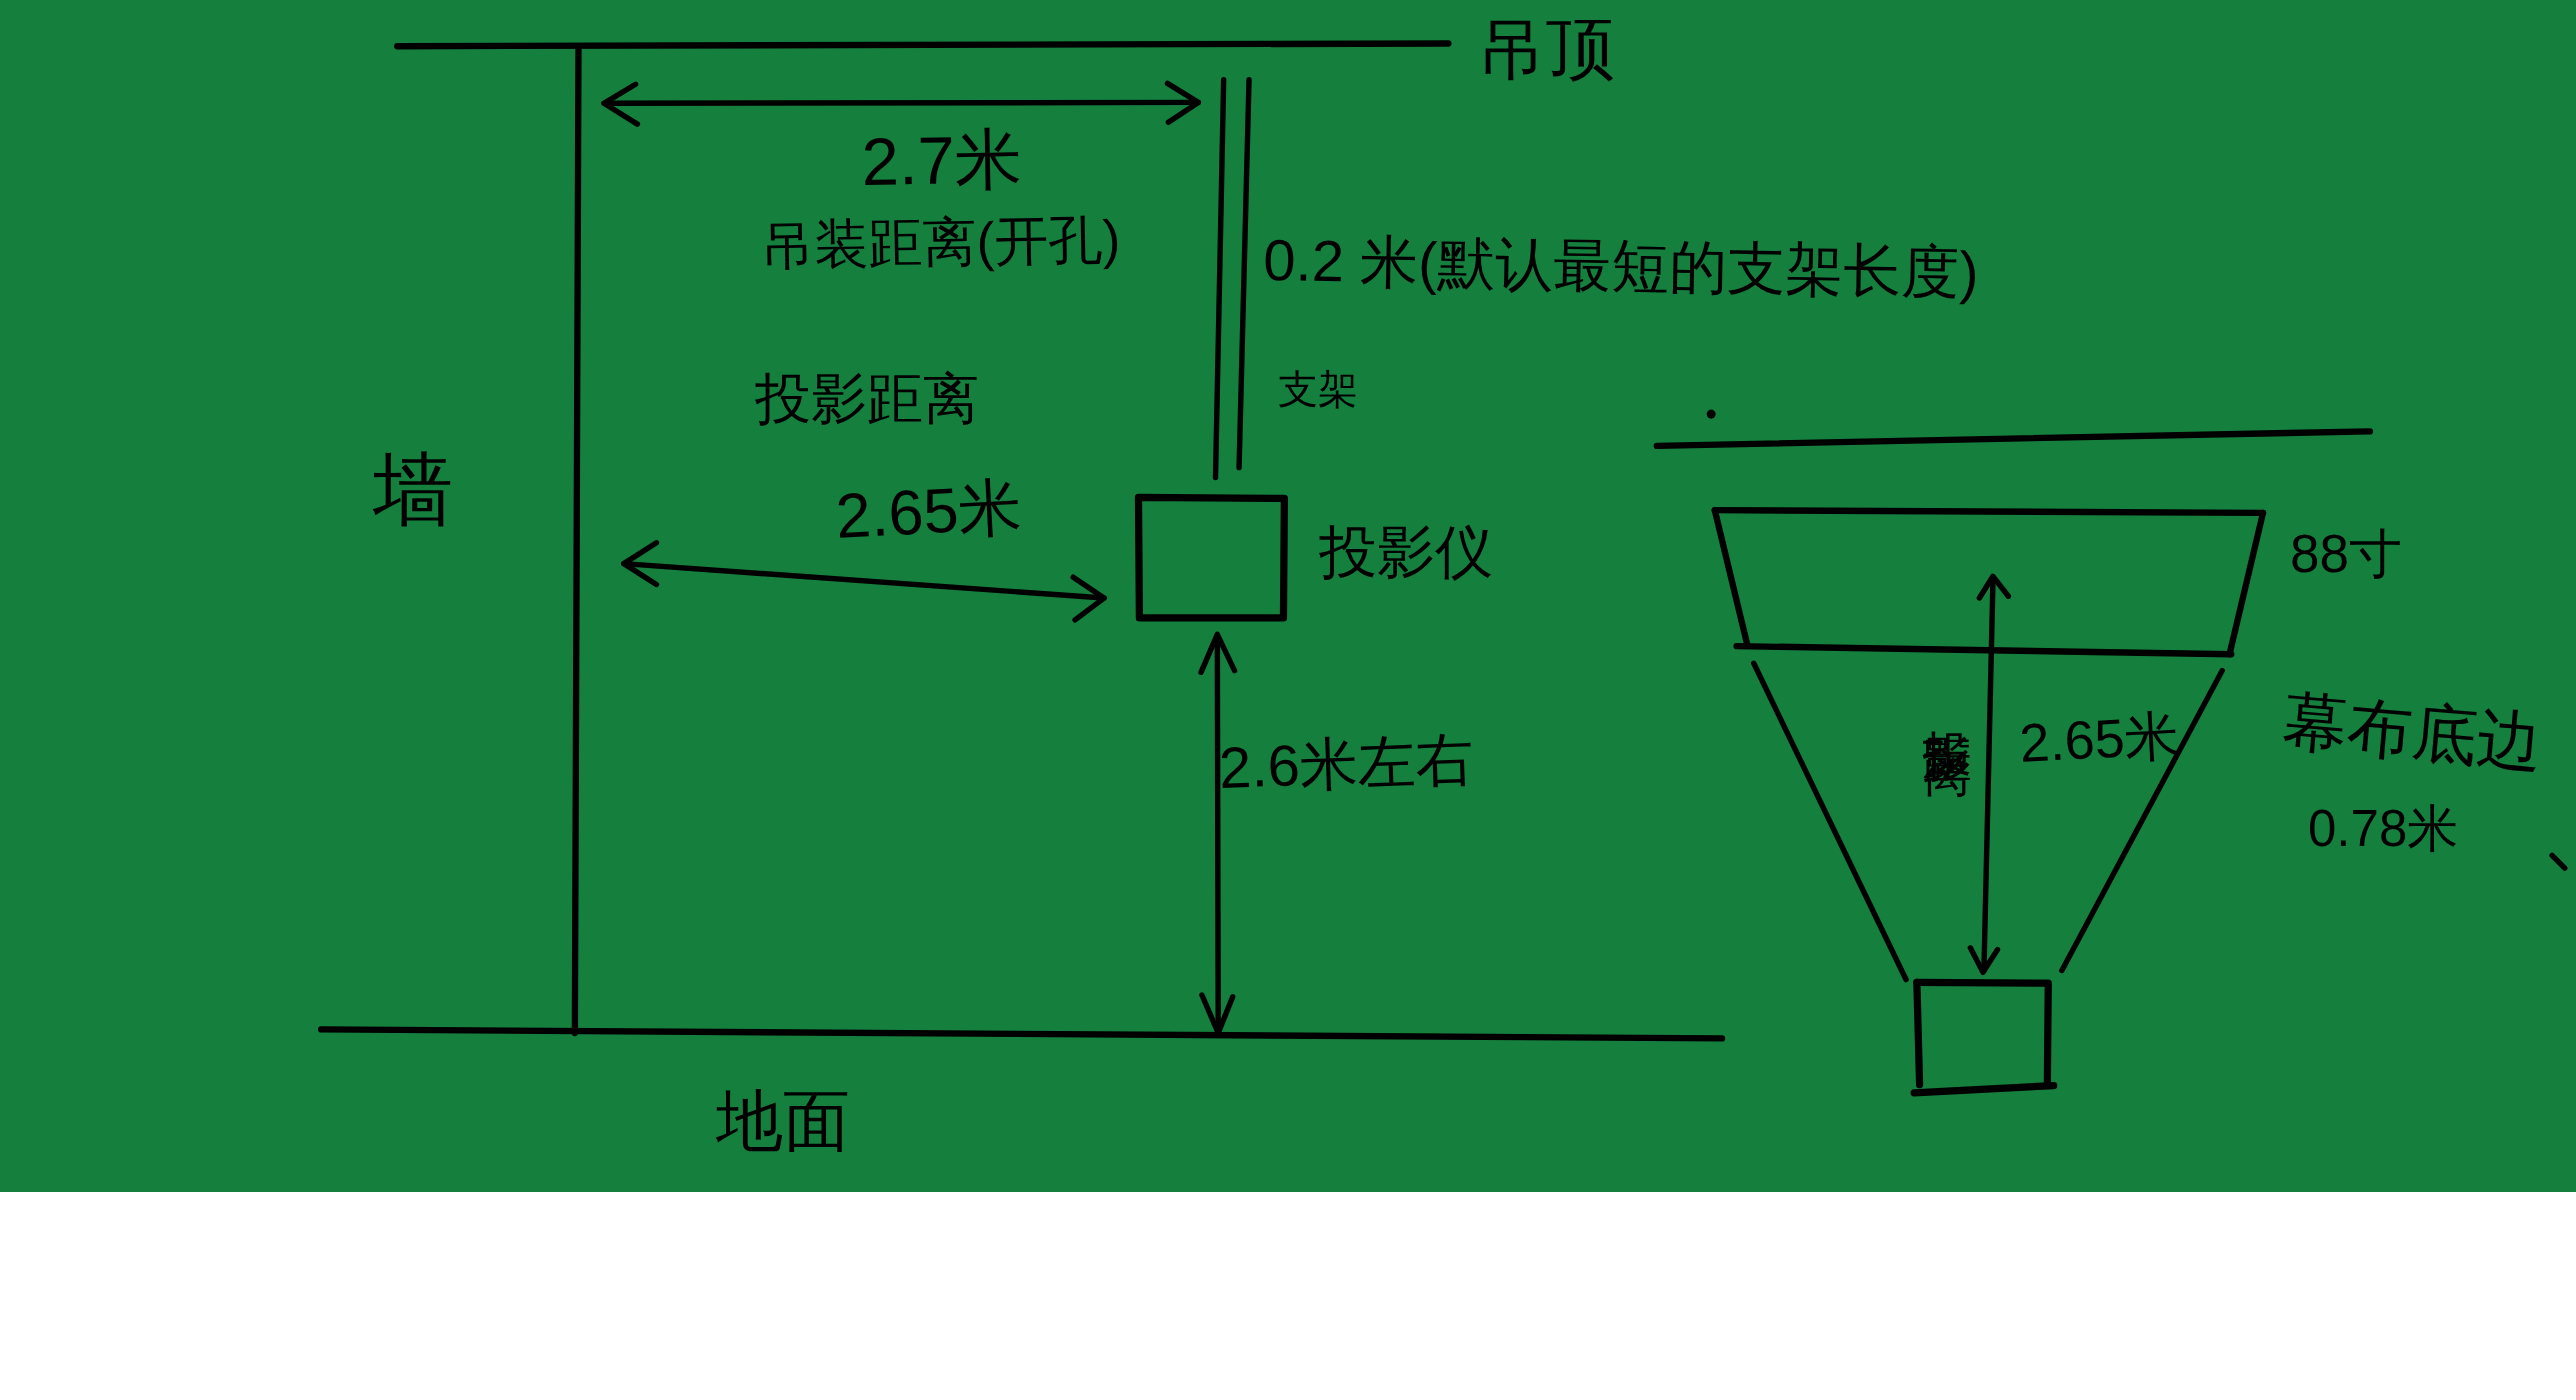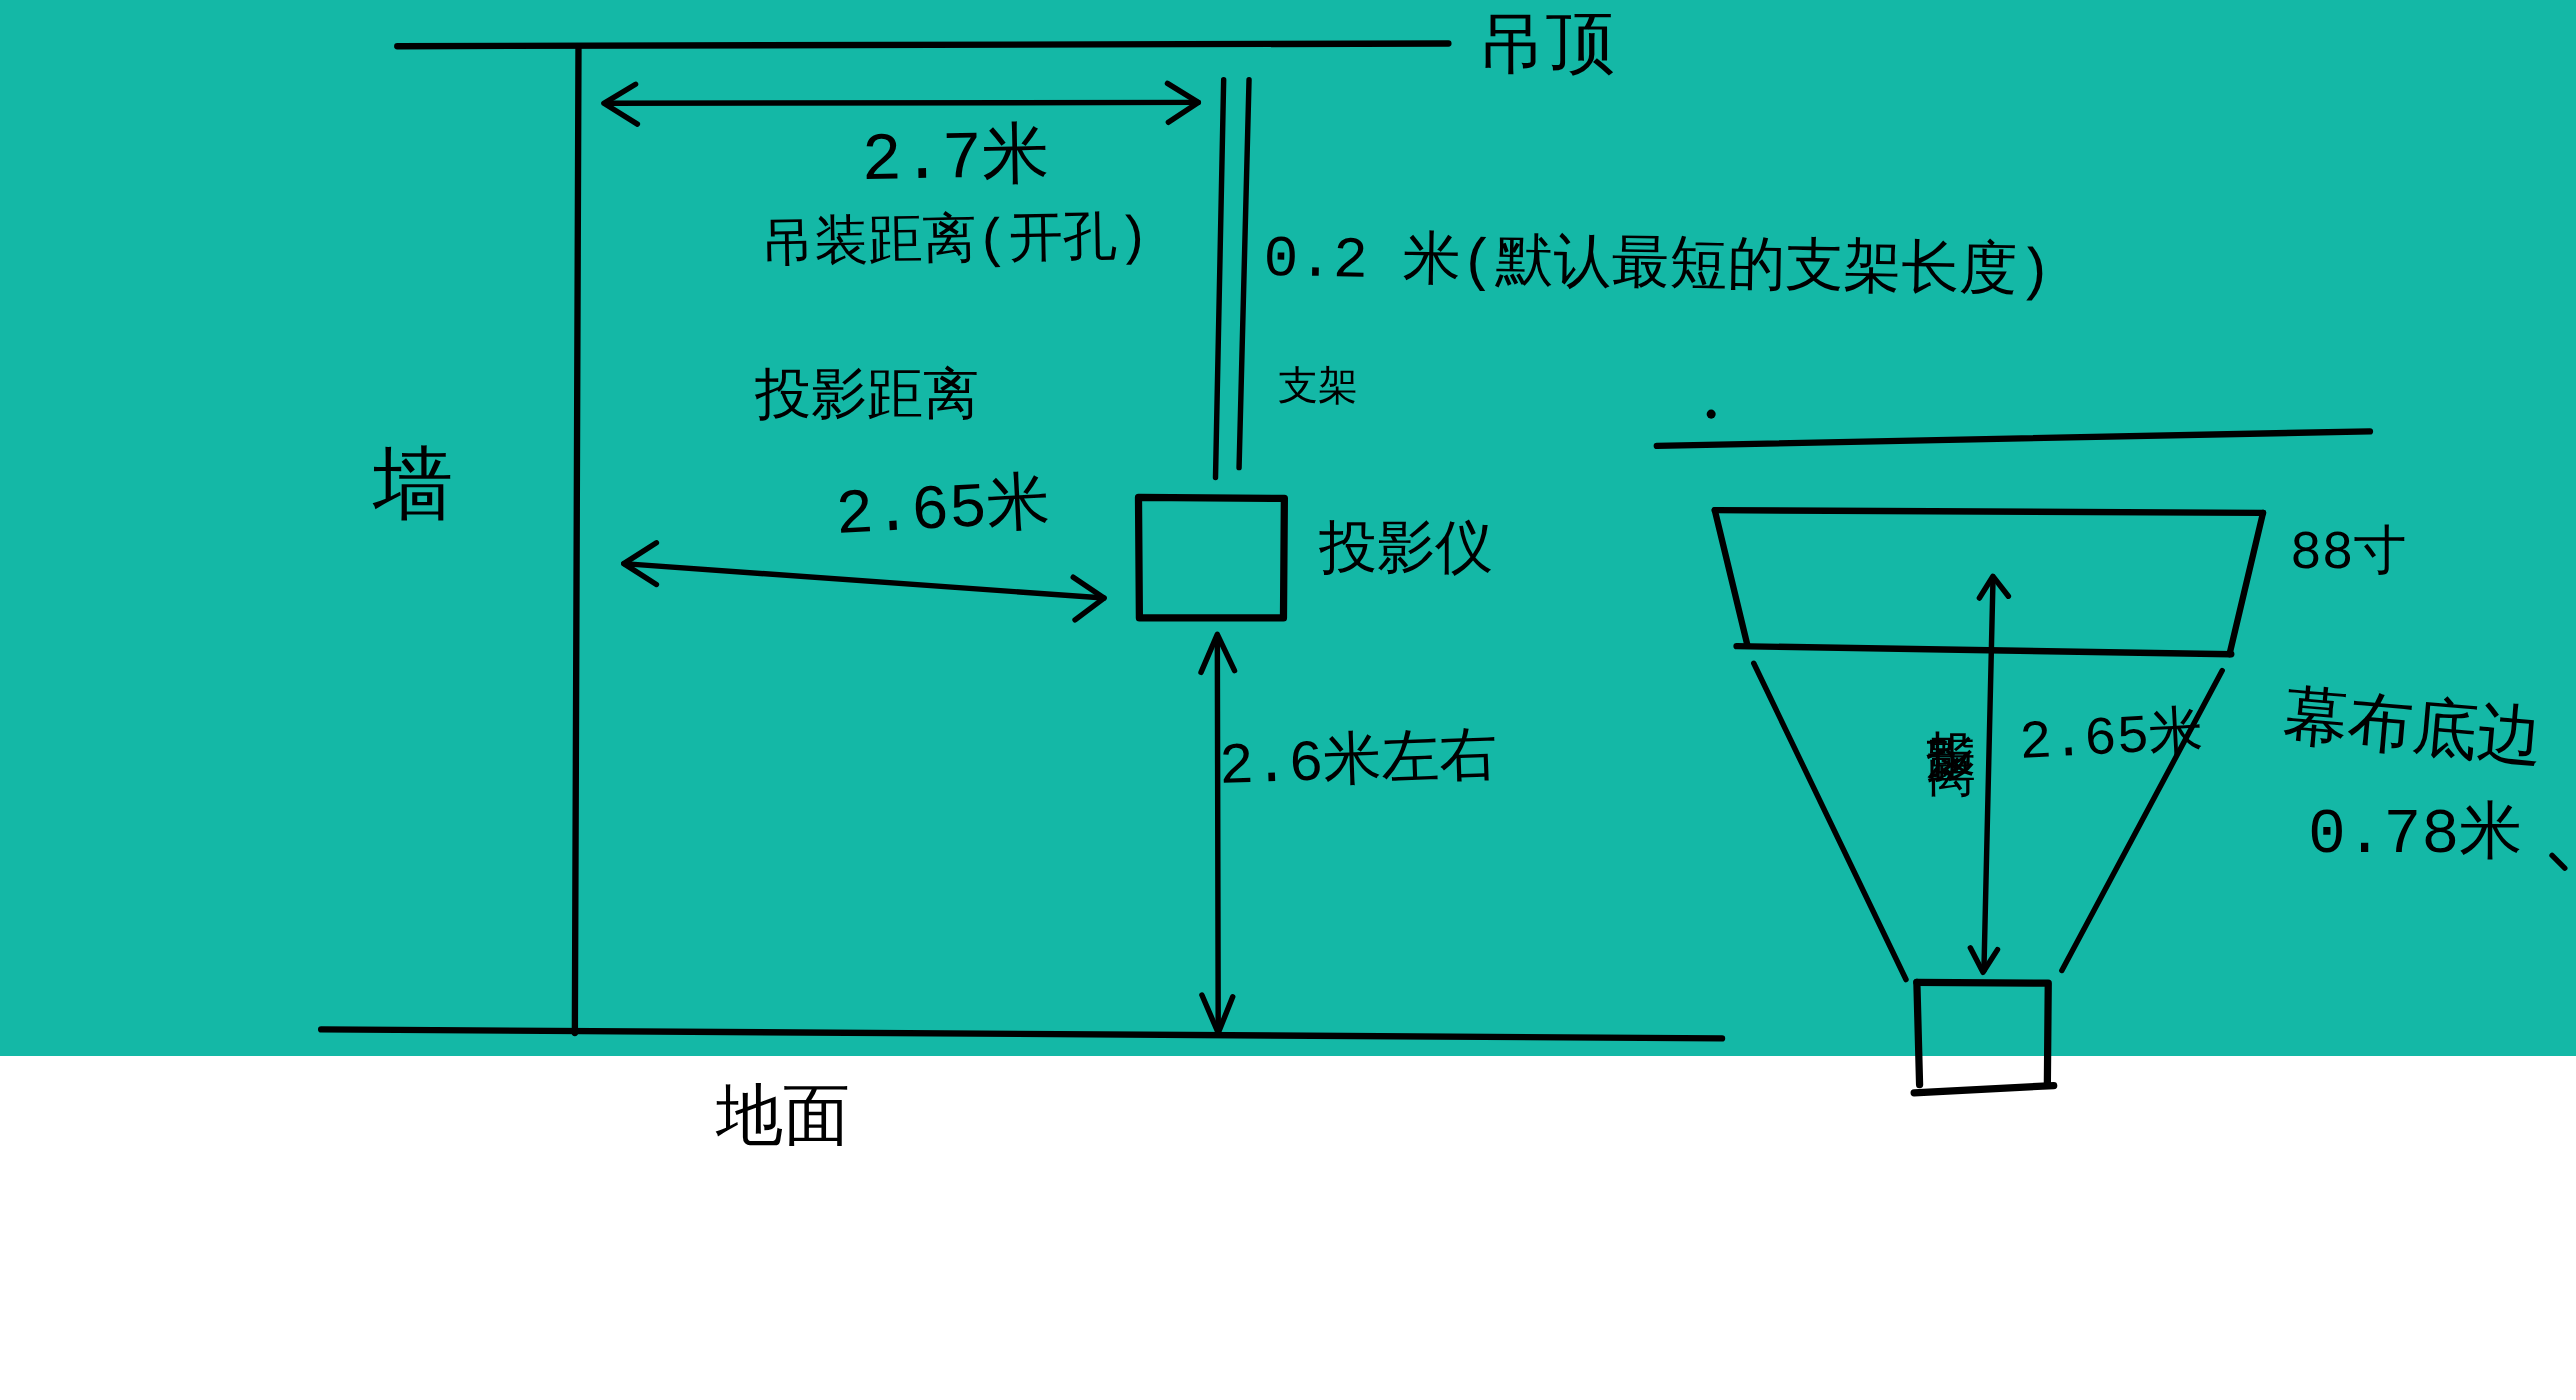--- a/index.html
+++ b/index.html
@@ -6,23 +6,23 @@
     margin: 0;
     padding: 0;
     width: 2576px;
     height: 1400px;
     background: #ffffff;
     overflow: hidden;
   }
   #canvas {
     position: relative;
     width: 2576px;
-    height: 1056px;
-    background: #14b8a6;
-    font-family: Liberation Mono, monospace;
+    height: 1192px;
+    background: #15803d;
+    font-family: Liberation Sans, sans-serif;
     color: #000000;
   }
   #strokes {
     position: absolute;
     left: 0;
     top: 0;
   }
   .label {
     position: absolute;
     white-space: nowrap;
@@ -41,21 +41,21 @@
   .lbl-projdist-val { left: 834px;  top: 482px;  font-size: 63px; transform: rotate(-3deg); }
   .lbl-projector    { left: 1302px; top: 520px;  font-size: 58px; margin-left: 17px; }
   .lbl-height-val   { left: 1218px; top: 736px;  font-size: 58px; transform: rotate(-2deg); }
   .lbl-screen-size  { left: 2290px; top: 525px;  font-size: 53px; }
   .lbl-rprojdist {
     left: 1920px; top: 691px; font-size: 49px;
     writing-mode: vertical-rl; text-orientation: upright; letter-spacing: 5.4px;
   }
   .lbl-rprojdist-val{ left: 2018px; top: 714px;  font-size: 54px; transform: rotate(-3deg); }
   .lbl-screen-bot   { left: 2286px; top: 685px;  font-size: 65px; transform: rotate(5deg); }
-  .lbl-screen-bot-v { left: 2308px; top: 801px;  font-size: 63px; }
+  .lbl-screen-bot-v { left: 2308px; top: 801px;  font-size: 51px; }
 </style>
 </head>
 <body>
 
 <div id="canvas">
 
   <svg id="strokes" width="2576" height="1400" viewBox="0 0 2842 1545" fill="none" stroke="#000000" stroke-width="7" stroke-linecap="round" stroke-linejoin="round">
 
     <path d="M 438 51 L 1598 48"></path>
     <path d="M 638 52 L 634 1140"></path>

